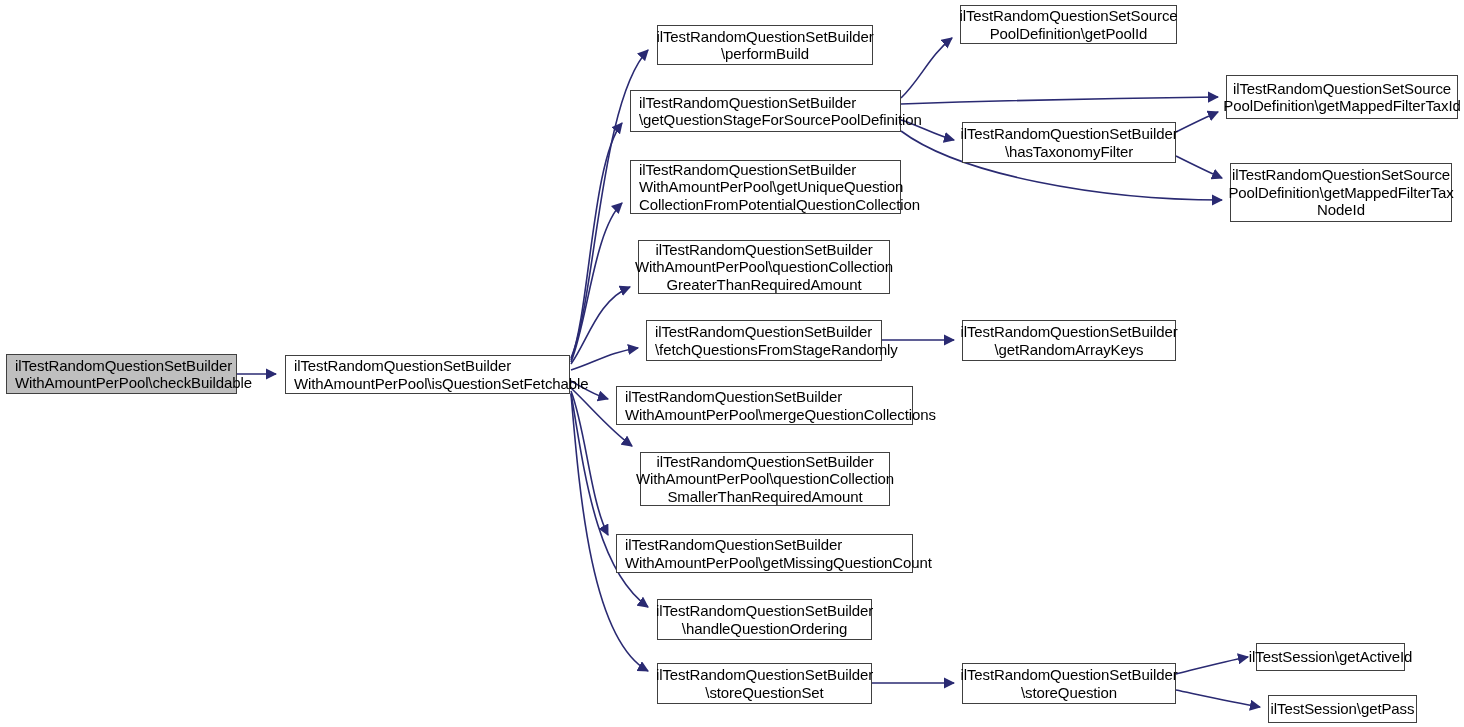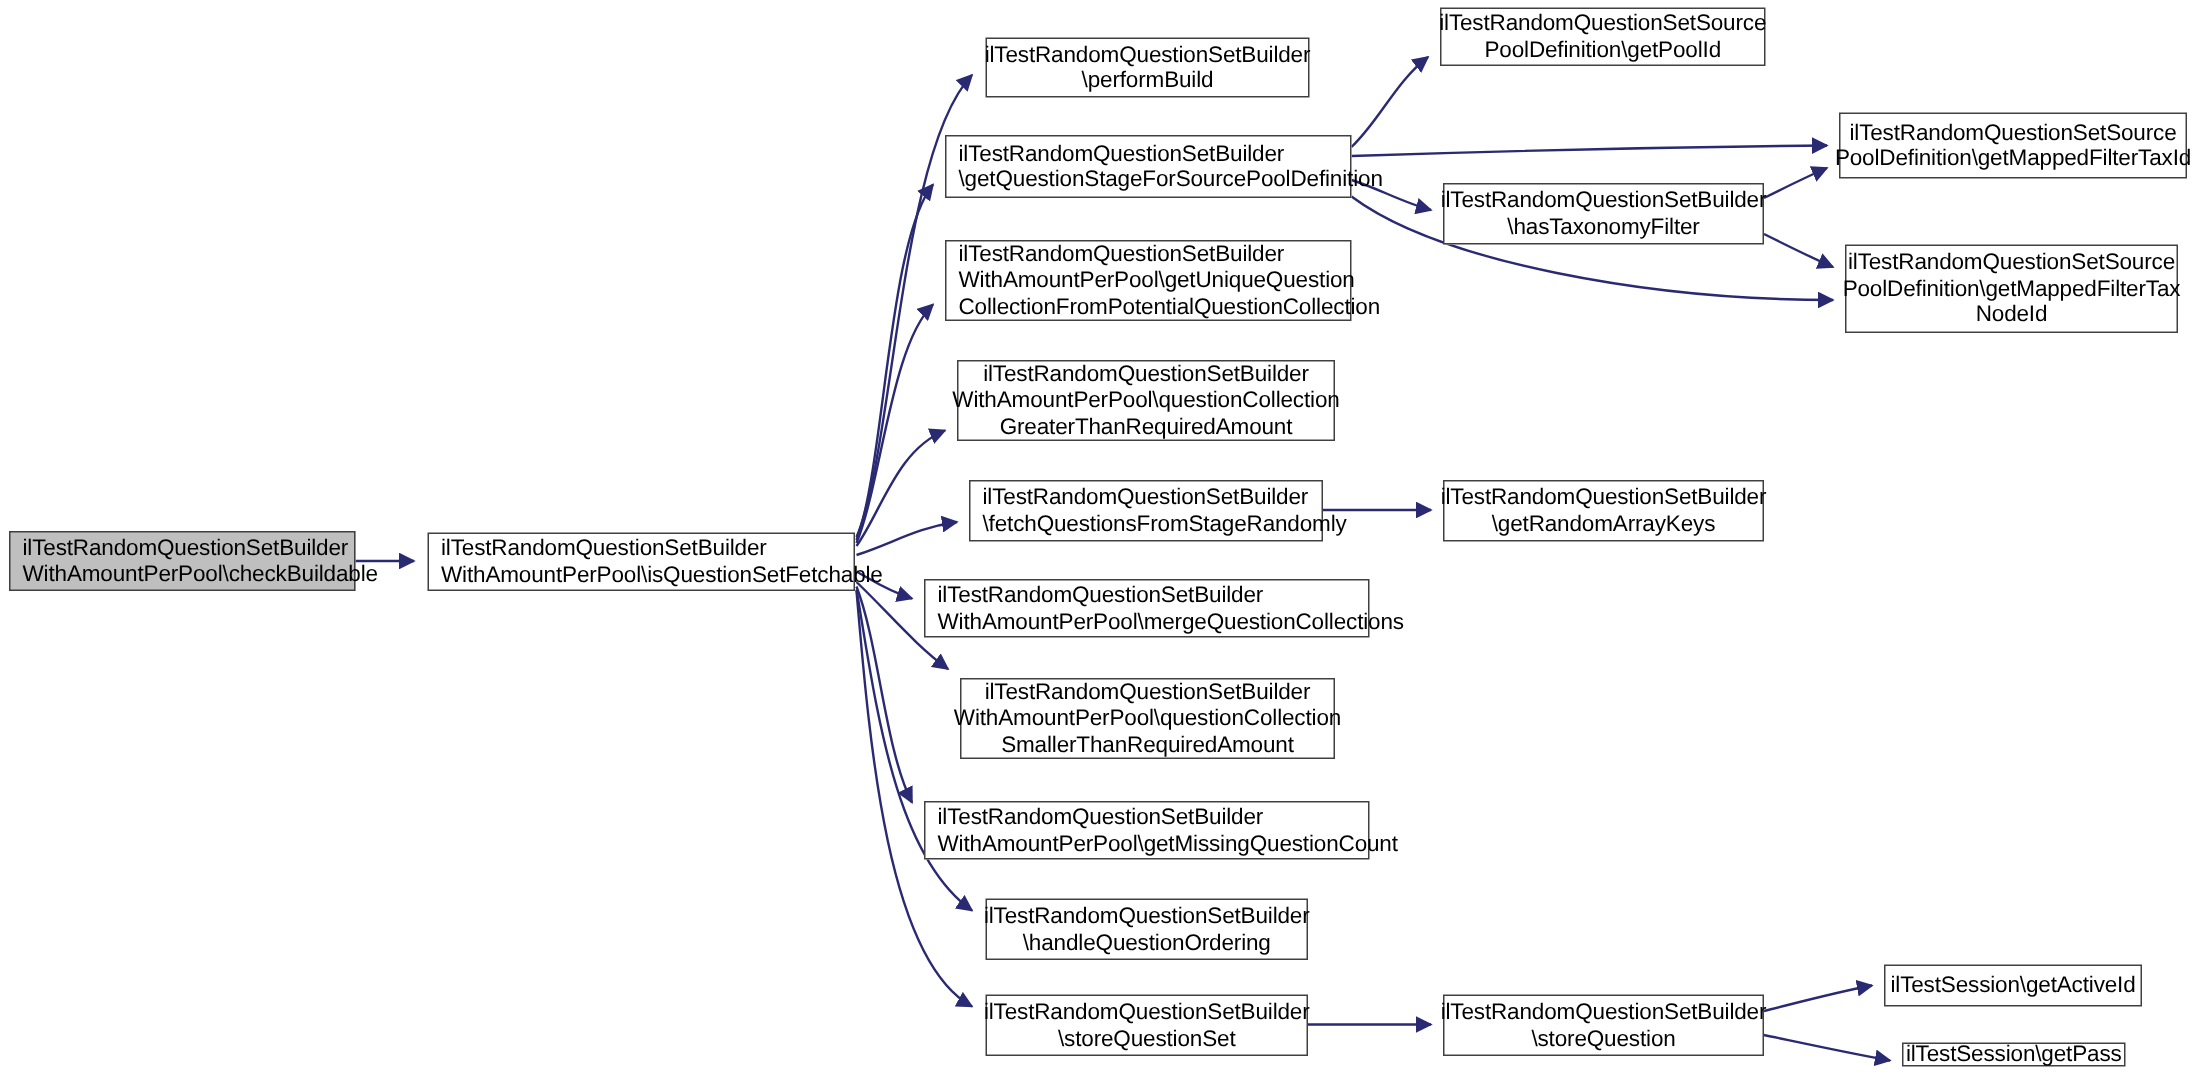--- a/index.html
+++ b/index.html
@@ -115,16 +115,16 @@
 \hasTaxonomyFilter</div>
       <div class="node" style="left: 1226px; top: 75px; width: 232px; height: 44px;">ilTestRandomQuestionSetSource
 PoolDefinition\getMappedFilterTaxId</div>
       <div class="node" style="left: 1230px; top: 163px; width: 222px; height: 59px;">ilTestRandomQuestionSetSource
 PoolDefinition\getMappedFilterTax
 NodeId</div>
       <div class="node" style="left: 962px; top: 320px; width: 214px; height: 41px;">ilTestRandomQuestionSetBuilder
 \getRandomArrayKeys</div>
       <div class="node" style="left: 962px; top: 663px; width: 214px; height: 41px;">ilTestRandomQuestionSetBuilder
 \storeQuestion</div>
-      <div class="node" style="left: 1256px; top: 643px; width: 172px; height: 28px;">ilTestSession\getActiveId</div>
-      <div class="node" style="left: 1268px; top: 695px; width: 149px; height: 16px;">ilTestSession\getPass</div>
+      <div class="node" style="left: 1256px; top: 643px; width: 149px; height: 28px;">ilTestSession\getActiveId</div>
+      <div class="node" style="left: 1268px; top: 695px; width: 149px; height: 28px;">ilTestSession\getPass</div>
     </div>
 </div>
 
 </body></html>

